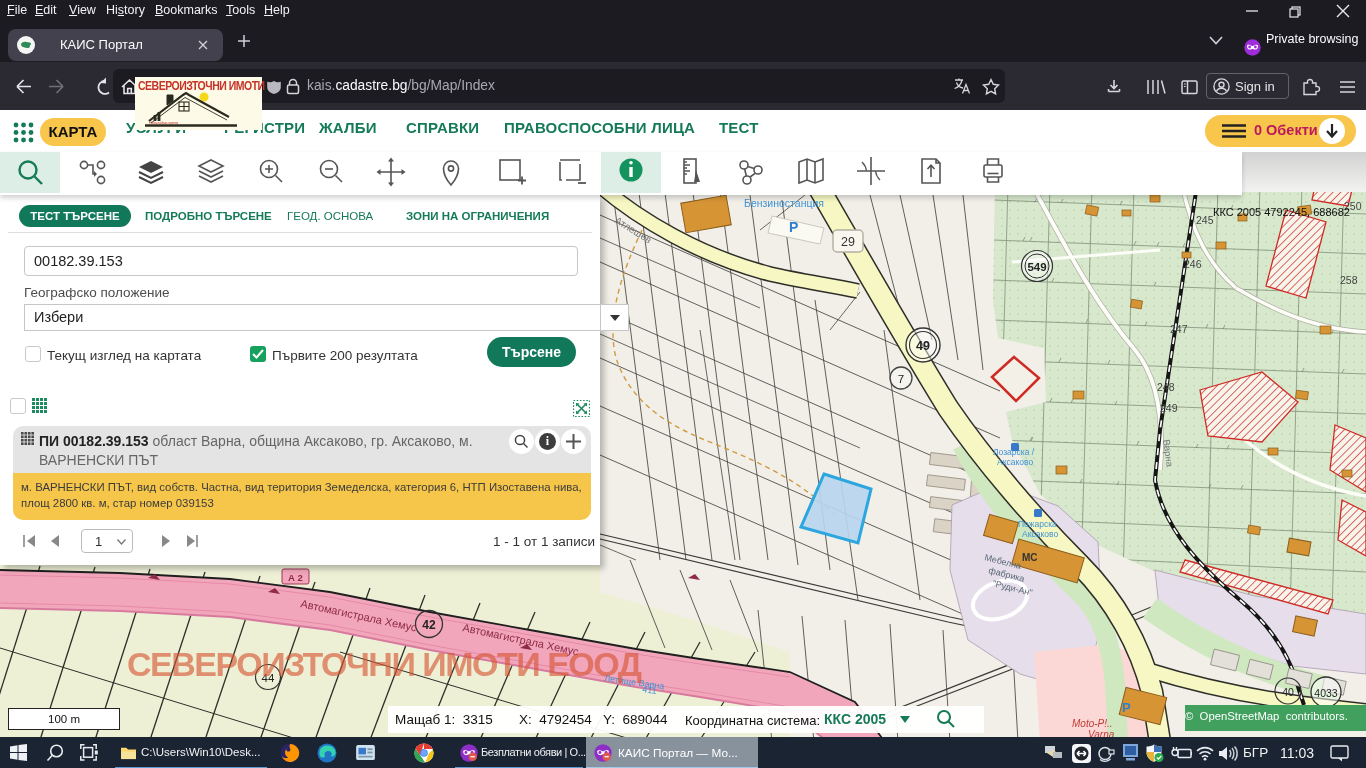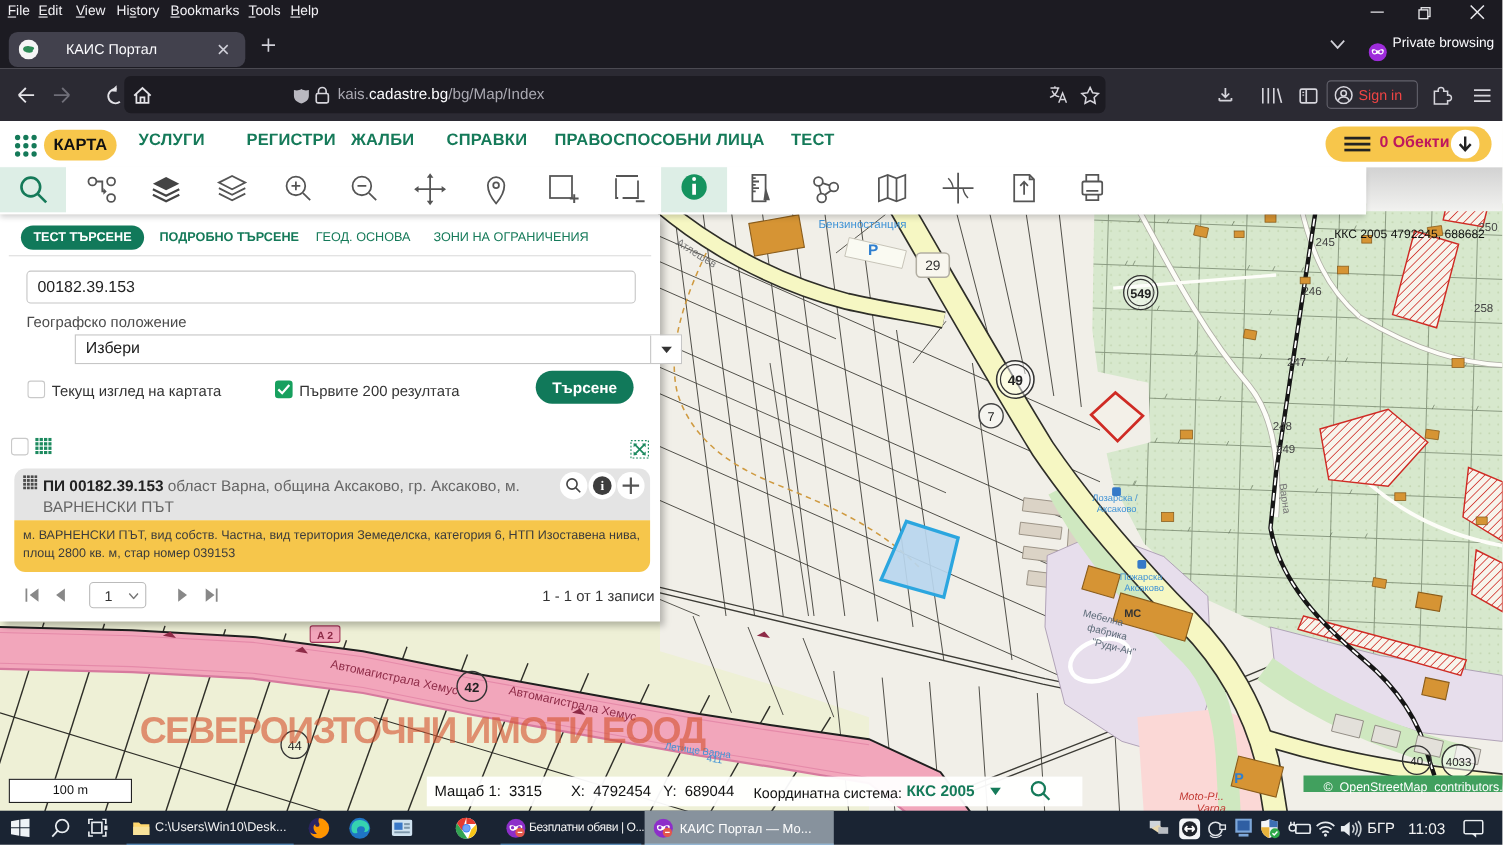--- a/index.html
+++ b/index.html
@@ -23,21 +23,21 @@
   #tbcorner { left:1242px; top:152px; width:124px; height:40px; background:linear-gradient(#d2d2d2,#f2f2f0); z-index:39; }
   .ttile { position:absolute; top:0; width:60px; height:41px; background:#ddeee6; }
 
   
   #panel { left:0; top:195px; width:600px; height:370px; background:#fff; z-index:30; box-shadow:4px 4px 6px rgba(0,0,0,0.25); }
 
   
   #watermark { left:127px; top:645px; width:540px; z-index:22; font-size:34px; font-weight:bold; color:rgba(213,84,48,0.62); white-space:nowrap; letter-spacing:-1.5px; }
   #footerbar { left:388px; top:706px; width:596px; height:27px; background:rgba(255,255,255,0.95); z-index:24; font-size:13.5px; color:#111; }
   #scalebox { left:8px; top:708px; width:112px; height:22px; background:#fff; border:1.5px solid #222; border-top:1px solid #222; z-index:24; font-size:11.5px; color:#111; text-align:center; line-height:20px; }
-  #osmbar { left:1185px; top:705px; width:181px; height:15px; background:#41a05e; z-index:24; color:#fff; font-size:11.3px; line-height:23px; text-align:right; }
+  #osmbar { left:1185px; top:705px; width:181px; height:26px; background:#41a05e; z-index:24; color:#fff; font-size:11.3px; line-height:23px; text-align:left; }
 
   
   #taskbar { left:0; top:737px; width:1366px; height:33px; background:#1a2433; z-index:60; color:#fff; }
   .tbtn-line { position:absolute; bottom:0; height:3px; background:#6aabdf; }
 </style>
 </head>
 <body>
 <div id="stage">
 
   <svg class="abs" id="mapsvg" style="left:0;top:0;z-index:10" width="1366" height="768" viewBox="0 0 1366 768">
@@ -369,27 +369,27 @@
 
     <rect x="1011" y="443" width="8" height="8" rx="1.5" fill="#3579c8"></rect>
     <rect x="1034" y="509" width="8" height="8" rx="1.5" fill="#3579c8"></rect>
   </svg>
 
   <div class="abs" id="panel">
 
     <div style="position:absolute;left:19px;top:10px;width:112px;height:22px;background:#11795a;border-radius:11px;color:#fff;font-weight:bold;font-size:11.5px;text-align:center;line-height:22px;">ТЕСТ ТЪРСЕНЕ</div>
     <span style="position:absolute;left:145px;top:15px;font-weight:bold;font-size:11.5px;color:#157a59">ПОДРОБНО ТЪРСЕНЕ</span>
     <span style="position:absolute;left:287px;top:15px;font-weight:normal;font-size:11.5px;color:#157a59">ГЕОД. ОСНОВА</span>
-    <span style="position:absolute;left:394px;top:15px;font-weight:normal;font-size:11.5px;color:#157a59">ЗОНИ НА ОГРАНИЧЕНИЯ</span>
+    <span style="position:absolute;left:406px;top:15px;font-weight:bold;font-size:11.5px;color:#157a59">ЗОНИ НА ОГРАНИЧЕНИЯ</span>
     <div style="position:absolute;left:8px;top:37px;width:584px;height:1px;background:#ddd"></div>
 
     <div style="position:absolute;left:24px;top:51px;width:554px;height:30px;border:1px solid #c6c6c6;border-radius:4px;font-size:14.5px;color:#222;line-height:28px;padding-left:9px;">00182.39.153</div>
     <span style="position:absolute;left:24px;top:90px;font-size:13.5px;color:#4c4c4c">Географско положение</span>
 
-    <div style="position:absolute;left:24px;top:109px;width:552px;height:27px;border:1px solid #c6c6c6;font-size:14.5px;color:#222;line-height:25px;padding-left:9px;margin-left:44px;">Избери
+    <div style="position:absolute;left:24px;top:109px;width:605px;height:27px;border:1px solid #c6c6c6;font-size:14.5px;color:#222;line-height:25px;padding-left:9px;">Избери
       <div style="position:absolute;right:0;top:0;width:28px;height:25px;border-left:1px solid #c6c6c6;background:#fff;">
         <svg style="position:absolute;left:9px;top:10px" width="10" height="6" viewBox="0 0 10 6">
             <path d="M0 0 L10 0 L5 6 Z" fill="#333"></path>
           </svg>
       </div>
     </div>
 
     <div style="position:absolute;left:25px;top:151px;width:16px;height:16px;border:1.5px solid #c9c9c9;border-radius:3px;background:#fff"></div>
     <span style="position:absolute;left:47px;top:153px;font-size:13.5px;color:#333">Текущ изглед на картата</span>
     <div style="position:absolute;left:250px;top:151px;width:16px;height:16px;border-radius:3px;background:#17a05e;">
@@ -722,24 +722,40 @@
 
       <path d="M1326 5 L1341 5 M1326 10 L1341 10 M1326 15 L1341 15" stroke="#d6d5dc" stroke-width="1.6"></path>
     </svg>
     <span style="position:absolute;left:307px;top:16px;font-size:13.8px;color:#a9a8b1">kais.<span style="color:#fbfbfe">cadastre.bg</span>/bg/Map/Index</span>
     <div style="position:absolute;left:1206px;top:11px;width:83px;height:26px;border:1px solid #63626c;border-radius:4px;">
       <svg style="position:absolute;left:6px;top:4px" width="17" height="17" viewBox="0 0 17 17">
         <circle cx="8.5" cy="8.5" r="7.6" fill="none" stroke="#d6d5dc" stroke-width="1.4"></circle>
         <circle cx="8.5" cy="6.8" r="2.5" fill="none" stroke="#d6d5dc" stroke-width="1.4"></circle>
         <path d="M3.5 13.5 C4.5 10.8 6.3 10.2 8.5 10.2 C10.7 10.2 12.5 10.8 13.5 13.5" fill="none" stroke="#d6d5dc" stroke-width="1.4"></path>
       </svg>
-      <span style="position:absolute;left:28px;top:5px;font-size:13px;color:#ef4444">Sign in</span>
+      <span style="position:absolute;left:28px;top:5px;font-size:13px;color:#e5e5e5">Sign in</span>
     </div>
   </div>
 
+  <div class="abs" id="agencylogo" style="left:135px;top:77px;width:127px;height:53px;background:#fdfae8;z-index:55;">
+    <div style="position:absolute;left:3px;top:2px;width:121px;text-align:center;font-size:10.5px;font-weight:bold;color:#c63328;letter-spacing:-0.5px;white-space:nowrap;transform:scaleY(1.15)">СЕВЕРОИЗТОЧНИ ИМОТИ</div>
+    <svg style="position:absolute;left:6px;top:13px" width="115" height="38" viewBox="0 0 115 38">
+      <circle cx="63" cy="7" r="4.5" fill="#f5d818"></circle>
+      <g stroke="#2a2a1e" fill="none">
+        <path d="M8 31 L42 5 L45 3 L48 5 L88 27" stroke-width="2.2"></path>
+        <path d="M10 33 L44 7.5 L86 30" stroke-width="0.9"></path>
+        <path d="M14 31 L14 25 M18 31 L18 22" stroke-width="2.8"></path>
+        <path d="M26 15 L26 5 L32 5 L32 11 Z" fill="#2a2a1e"></path>
+        <rect x="38" y="12" width="10" height="9" stroke-width="1.1"></rect>
+        <path d="M43 12 L43 21 M38 16.5 L48 16.5" stroke-width="1.1"></path>
+        <path d="M4 35.5 L96 35.5" stroke-width="2.4"></path>
+      </g>
+      <text x="8" y="34" font-size="3.5" fill="#c63328">Неваляйма имоти</text>
+    </svg>
+  </div>
 
   <div class="abs" id="taskbar">
 
     <svg style="position:absolute;left:10px;top:7px" width="17" height="17" viewBox="0 0 17 17">
         <g fill="#eef2f6">
           <path d="M0 2.5 L7.5 1.2 L7.5 8 L0 8 Z"></path>
           <path d="M8.5 1 L17 0 L17 8 L8.5 8 Z"></path>
           <path d="M0 9 L7.5 9 L7.5 15.8 L0 14.5 Z"></path>
           <path d="M8.5 9 L17 9 L17 17 L8.5 16 Z"></path>
         </g>

